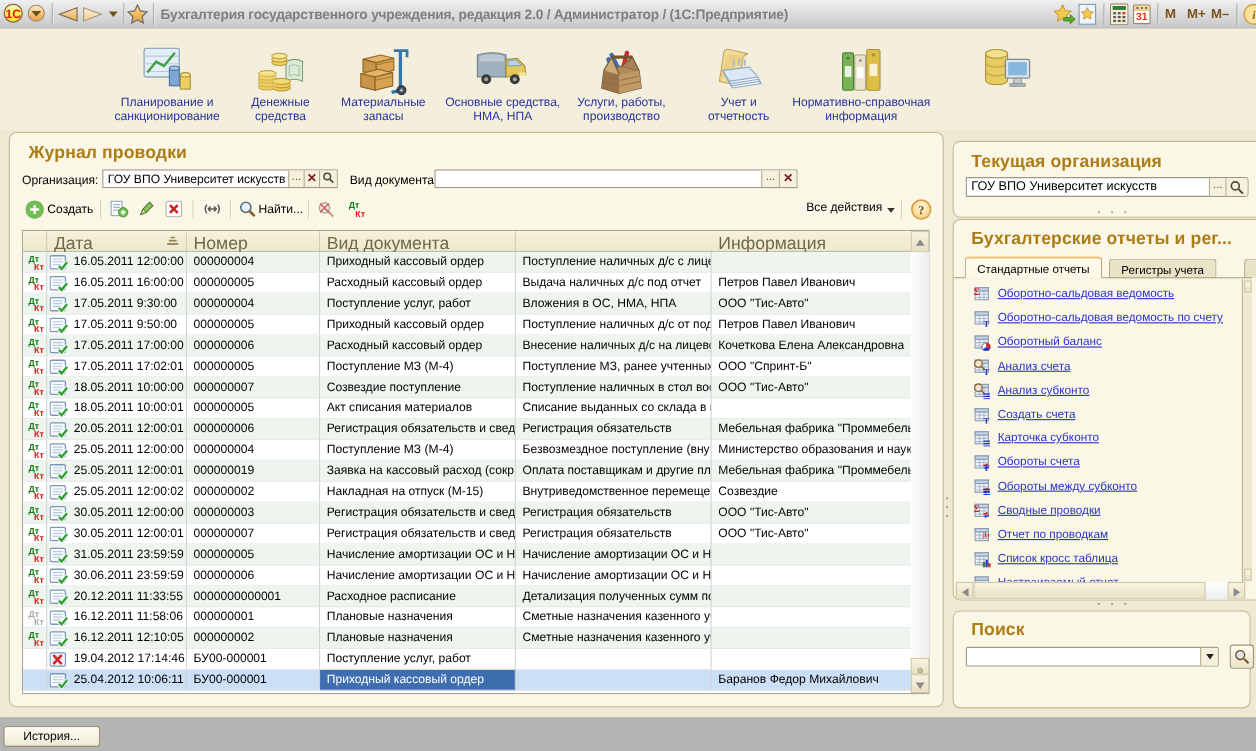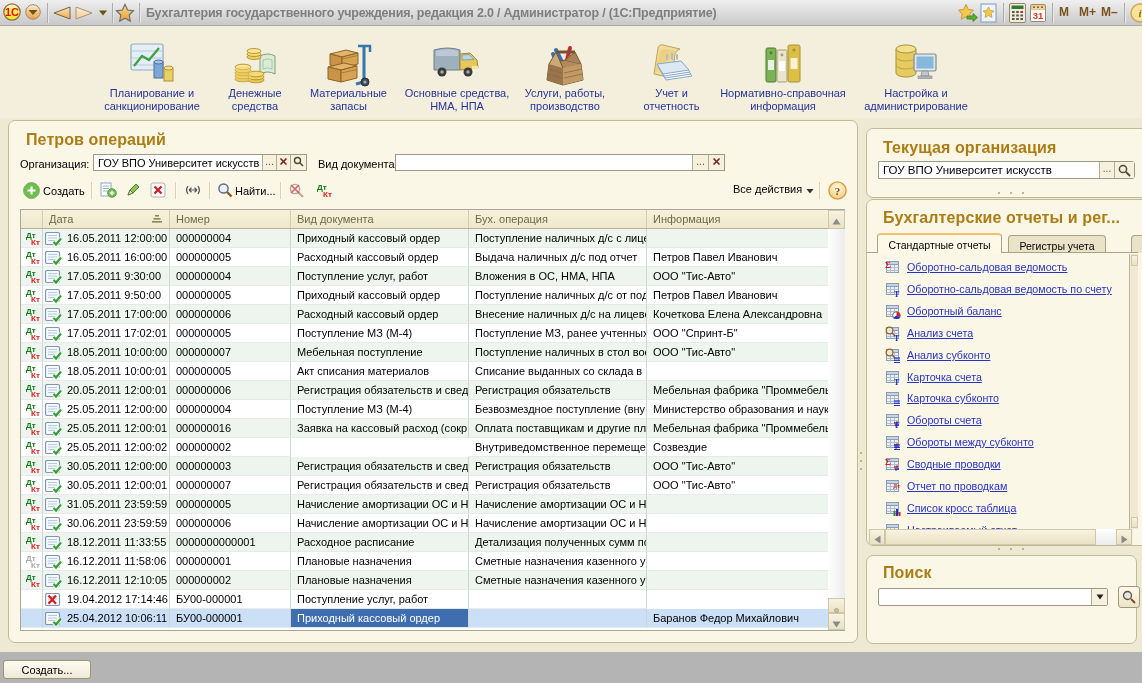--- a/index.html
+++ b/index.html
@@ -25,21 +25,21 @@
 .fld{position:absolute;background:#fff;border:1px solid #9f9884;height:17px;font-size:11px;display:flex;align-items:stretch}
 .fld .txt{flex:1;overflow:hidden;white-space:nowrap;padding:2px 0 0 4px;color:#000}
 .fbtn{width:14px;background:#f6f1dd;border-left:1px solid #b5ad8d;position:relative;color:#5b4f2a;font-size:10px;text-align:center;line-height:13px}
 .lbl11{position:absolute;font-size:11px;color:#000;white-space:nowrap}
 
 .tbsep{position:absolute;width:1px;height:17px;background:#d9d2b6;box-shadow:1px 0 0 #fffdf2}
 .tbtxt{position:absolute;font-size:11px;color:#000;white-space:nowrap}
 
 #tbl{position:absolute;left:20px;top:209px;width:825px;height:422px;background:#fff;border:1px solid #a8a89a}
 #thead{position:absolute;left:0;top:0;width:807px;height:19px;background:linear-gradient(180deg,#f6f1da,#efe8cd);border-bottom:1px solid #b9b194}
-#thead .hc{position:absolute;top:0;height:18px;font-size:11px;color:#6f6847;padding:3px 0 0 6px;border-right:1px solid #d5cdb0}
+#thead .hc{position:absolute;top:0;height:18px;font-size:16px;color:#6f6847;padding:3px 0 0 6px;border-right:1px solid #d5cdb0}
 .row{position:absolute;left:0;width:807px;height:19px}
 .row .c{position:absolute;top:0;height:19px;font-size:11px;color:#000;padding:3px 0 0 6px;border-right:1px solid #ccd6d4;border-bottom:1px solid #e7ebe7;overflow:hidden;white-space:nowrap}
 .rowa{background:#eef5ef}
 .rowsel{background:#cbdff7}
 .dticon{position:absolute;left:2px;top:2px;width:18px;height:17px}
 .dticon .dt{position:absolute;left:3px;top:0px;font-size:8px;font-weight:bold;color:#157a15;font-family:"Liberation Sans",sans-serif}
 .dticon .kt{position:absolute;left:8px;top:7px;font-size:8px;font-weight:bold;color:#e01818;font-family:"Liberation Sans",sans-serif}
 .dtgrey .dt,.dtgrey .kt{color:#a9a9a9}
 .docic{position:absolute;left:2px;top:2px}
 
@@ -274,25 +274,24 @@
         <svg width="52" height="48" viewBox="0 0 52 48">
 <path d="M6 9 L6 33 A10 4 0 0 0 26 33 L26 9" fill="#e6cb5e" stroke="#a8923a" stroke-width="1"></path>
 <ellipse cx="16" cy="9" rx="10" ry="4" fill="#f2e08a" stroke="#a8923a" stroke-width="1"></ellipse>
 <path d="M6 17 A10 4 0 0 0 26 17" fill="none" stroke="#bfa544" stroke-width="1"></path>
 <path d="M6 25 A10 4 0 0 0 26 25" fill="none" stroke="#bfa544" stroke-width="1"></path>
 <rect x="24" y="14" width="22" height="17" rx="1.5" fill="#dfe5e8" stroke="#848b90" stroke-width="1.2"></rect>
 <rect x="26.5" y="16.5" width="17" height="12" fill="#86b7dc"></rect>
 <path d="M32 31 L38 31 L39 36 L31 36 Z" fill="#c2c9cd" stroke="#848b90" stroke-width="0.8"></path>
 <rect x="28" y="36" width="14" height="2.5" fill="#aab2b7" stroke="#848b90" stroke-width="0.6"></rect>
 </svg>
-        <div class="lbl">Настройка и<br>администрирование</div>
       </div>
     </div>
     <div class="panel" style="left:8px;top:120px;width:850px;height:523px">
-      <div class="ptitle" style="left:17px;top:10px">Петров операций</div>
+      <div class="ptitle" style="left:17px;top:10px">Журнал проводки</div>
       <div class="lbl11" style="left:11px;top:37px">Организация:</div>
       <div class="fld" style="left:84px;top:33px;width:214px">
 <div class="txt">ГОУ ВПО Университет искусств</div>
 <div class="fbtn" style="width:14px">...</div>
 <div class="fbtn" style="width:14px"><svg width="9" height="9" viewBox="0 0 9 9" style="margin-top:2px">
             <path d="M1.5 1.5 L7.5 7.5 M7.5 1.5 L1.5 7.5" stroke="#7d2020" stroke-width="1.6"></path>
           </svg></div>
 <div class="fbtn" style="width:16px"><svg width="11" height="11" viewBox="0 0 11 11" style="margin-top:1px">
             <circle cx="4.5" cy="4.5" r="3" fill="none" stroke="#4a4a3a" stroke-width="1.4"></circle>
             <path d="M7 7 L10 10" stroke="#4a4a3a" stroke-width="1.6"></path>
@@ -373,21 +372,20 @@
         <div class="hc" style="left:0;width:22px"></div>
         <div class="hc" style="left:22px;width:127px">Дата<svg style="position:absolute;right:6px;top:5px" width="12" height="9" viewBox="0 0 12 9">
             <g fill="#8d8457">
               <rect x="4" y="0" width="4" height="1.6"></rect>
               <rect x="2.5" y="3" width="7" height="1.6"></rect>
               <rect x="1" y="6" width="10" height="1.6"></rect>
             </g>
           </svg></div>
         <div class="hc" style="left:149px;width:121px">Номер</div>
         <div class="hc" style="left:270px;width:178px">Вид документа</div>
-        <div class="hc" style="left:448px;width:178px">Бух. операция</div>
         <div class="hc" style="left:626px;width:181px;border-right:none">Информация</div>
       </div>
       <div class="row rowa" style="top:19px">
         <div class="c" style="left:0;width:22px;padding:0">
           <div class="dticon">
             <span class="dt">Дт</span>
             <span class="kt">Кт</span>
           </div>
         </div>
         <div class="c" style="left:22px;width:127px;padding-left:0">
@@ -547,21 +545,21 @@
                 <line x1="3" y1="4.5" x2="12" y2="4.5"></line>
                 <line x1="3" y1="7" x2="12" y2="7"></line>
                 <line x1="3" y1="9.5" x2="10" y2="9.5"></line>
               </g>
               <path d="M8.5 11 L11 13.5 L16 7.5" fill="none" stroke="#fff" stroke-width="4"></path>
               <path d="M8.5 11 L11 13.5 L16 7.5" fill="none" stroke="#33a033" stroke-width="2.2"></path>
             </svg></span>
           <span style="position:absolute;left:24px;top:3px">18.05.2011 10:00:00</span>
         </div>
         <div class="c" style="left:149px;width:121px">000000007</div>
-        <div class="c" style="left:270px;width:178px">Мебельная поступление</div>
+        <div class="c" style="left:270px;width:178px">Созвездие поступление</div>
         <div class="c" style="left:448px;width:178px">Поступление наличных в стол вос</div>
         <div class="c" style="left:626px;width:181px;border-right:none">ООО "Тис-Авто"</div>
       </div>
       <div class="row" style="top:152px">
         <div class="c" style="left:0;width:22px;padding:0">
           <div class="dticon">
             <span class="dt">Дт</span>
             <span class="kt">Кт</span>
           </div>
         </div>
@@ -646,21 +644,21 @@
               <g stroke="#b5c9dc" stroke-width="1">
                 <line x1="3" y1="4.5" x2="12" y2="4.5"></line>
                 <line x1="3" y1="7" x2="12" y2="7"></line>
                 <line x1="3" y1="9.5" x2="10" y2="9.5"></line>
               </g>
               <path d="M8.5 11 L11 13.5 L16 7.5" fill="none" stroke="#fff" stroke-width="4"></path>
               <path d="M8.5 11 L11 13.5 L16 7.5" fill="none" stroke="#33a033" stroke-width="2.2"></path>
             </svg></span>
           <span style="position:absolute;left:24px;top:3px">25.05.2011 12:00:01</span>
         </div>
-        <div class="c" style="left:149px;width:121px">000000016</div>
+        <div class="c" style="left:149px;width:121px">000000019</div>
         <div class="c" style="left:270px;width:178px">Заявка на кассовый расход (сокр</div>
         <div class="c" style="left:448px;width:178px">Оплата поставщикам и другие пла</div>
         <div class="c" style="left:626px;width:181px;border-right:none">Мебельная фабрика "Проммебель</div>
       </div>
       <div class="row" style="top:228px">
         <div class="c" style="left:0;width:22px;padding:0">
           <div class="dticon">
             <span class="dt">Дт</span>
             <span class="kt">Кт</span>
           </div>
@@ -672,20 +670,21 @@
                 <line x1="3" y1="4.5" x2="12" y2="4.5"></line>
                 <line x1="3" y1="7" x2="12" y2="7"></line>
                 <line x1="3" y1="9.5" x2="10" y2="9.5"></line>
               </g>
               <path d="M8.5 11 L11 13.5 L16 7.5" fill="none" stroke="#fff" stroke-width="4"></path>
               <path d="M8.5 11 L11 13.5 L16 7.5" fill="none" stroke="#33a033" stroke-width="2.2"></path>
             </svg></span>
           <span style="position:absolute;left:24px;top:3px">25.05.2011 12:00:02</span>
         </div>
         <div class="c" style="left:149px;width:121px">000000002</div>
+        <div class="c" style="left:270px;width:178px">Накладная на отпуск (М-15)</div>
         <div class="c" style="left:448px;width:178px">Внутриведомственное перемещен</div>
         <div class="c" style="left:626px;width:181px;border-right:none">Созвездие</div>
       </div>
       <div class="row rowa" style="top:247px">
         <div class="c" style="left:0;width:22px;padding:0">
           <div class="dticon">
             <span class="dt">Дт</span>
             <span class="kt">Кт</span>
           </div>
         </div>
@@ -793,21 +792,21 @@
           <span class="docic"><svg width="18" height="16" viewBox="0 0 18 16">
               <rect x="0.5" y="1.5" width="14" height="12" rx="1.5" fill="#f7fafd" stroke="#7d96b5" stroke-width="1.2"></rect>
               <g stroke="#b5c9dc" stroke-width="1">
                 <line x1="3" y1="4.5" x2="12" y2="4.5"></line>
                 <line x1="3" y1="7" x2="12" y2="7"></line>
                 <line x1="3" y1="9.5" x2="10" y2="9.5"></line>
               </g>
               <path d="M8.5 11 L11 13.5 L16 7.5" fill="none" stroke="#fff" stroke-width="4"></path>
               <path d="M8.5 11 L11 13.5 L16 7.5" fill="none" stroke="#33a033" stroke-width="2.2"></path>
             </svg></span>
-          <span style="position:absolute;left:24px;top:3px">18.12.2011 11:33:55</span>
+          <span style="position:absolute;left:24px;top:3px">20.12.2011 11:33:55</span>
         </div>
         <div class="c" style="left:149px;width:121px">0000000000001</div>
         <div class="c" style="left:270px;width:178px">Расходное расписание</div>
         <div class="c" style="left:448px;width:178px">Детализация полученных сумм по</div>
         <div class="c" style="left:626px;width:181px;border-right:none"></div>
       </div>
       <div class="row" style="top:342px">
         <div class="c" style="left:0;width:22px;padding:0">
           <div class="dticon dtgrey">
             <span class="dt">Дт</span>
@@ -1003,21 +1002,21 @@
           <g stroke="#aebccd" stroke-width="1">
             <line x1="1.5" y1="4.5" x2="13.5" y2="4.5"></line>
             <line x1="1.5" y1="7.5" x2="13.5" y2="7.5"></line>
             <line x1="1.5" y1="10.5" x2="13.5" y2="10.5"></line>
             <line x1="5.5" y1="1.5" x2="5.5" y2="12.5"></line>
             <line x1="9.5" y1="1.5" x2="9.5" y2="12.5"></line>
           </g>
           <rect x="1.5" y="1.5" width="12" height="3" fill="#c6d3e0" stroke="#8a9cb5"></rect>
           <text x="9" y="15" font-size="8" font-weight="bold" fill="#2233cc" font-family="Liberation Serif">Т</text>
         </svg></div>
-      <div class="link" style="left:40px;top:171px">Карточка счета</div>
+      <div class="link" style="left:40px;top:171px">Создать счета</div>
       <div class="licon" style="top:191px"><svg width="16" height="15" viewBox="0 0 16 15">
           <rect x="1.5" y="1.5" width="12" height="11" fill="#eef2f6" stroke="#8a9cb5"></rect>
           <g stroke="#aebccd" stroke-width="1">
             <line x1="1.5" y1="4.5" x2="13.5" y2="4.5"></line>
             <line x1="1.5" y1="7.5" x2="13.5" y2="7.5"></line>
             <line x1="1.5" y1="10.5" x2="13.5" y2="10.5"></line>
             <line x1="5.5" y1="1.5" x2="5.5" y2="12.5"></line>
             <line x1="9.5" y1="1.5" x2="9.5" y2="12.5"></line>
           </g>
           <rect x="1.5" y="1.5" width="12" height="3" fill="#c6d3e0" stroke="#8a9cb5"></rect>
@@ -1148,19 +1147,19 @@
             <path d="M0.5 0.5 L7.5 0.5 L4 5.5 Z" fill="#222"></path>
           </svg></div>
 </div>
       <div class="abs" style="left:251px;top:30px;width:22px;height:22px;background:linear-gradient(180deg,#fdfaf0,#ece4c8);border:1px solid #a09877;border-radius:3px">
 <svg width="14" height="14" viewBox="0 0 14 14" style="margin:3px">
           <circle cx="5.5" cy="5.5" r="4" fill="#d6e8f5" stroke="#7a4a20" stroke-width="1.3"></circle>
           <path d="M9 9 L13 13" stroke="#7a4a20" stroke-width="1.8"></path>
         </svg></div>
     </div>
     <div id="bottombar">
-      <div id="histbtn">Создать...</div>
+      <div id="histbtn">История...</div>
     </div>
     <div class="abs" style="left:860px;top:452px;width:3px;height:26px">
       <div style="width:2px;height:2px;background:#a89f7e;border-radius:1px;margin-bottom:6px"></div>
       <div style="width:2px;height:2px;background:#a89f7e;border-radius:1px;margin-bottom:6px"></div>
       <div style="width:2px;height:2px;background:#a89f7e;border-radius:1px"></div>
     </div>
   </div>
 </body></html>

